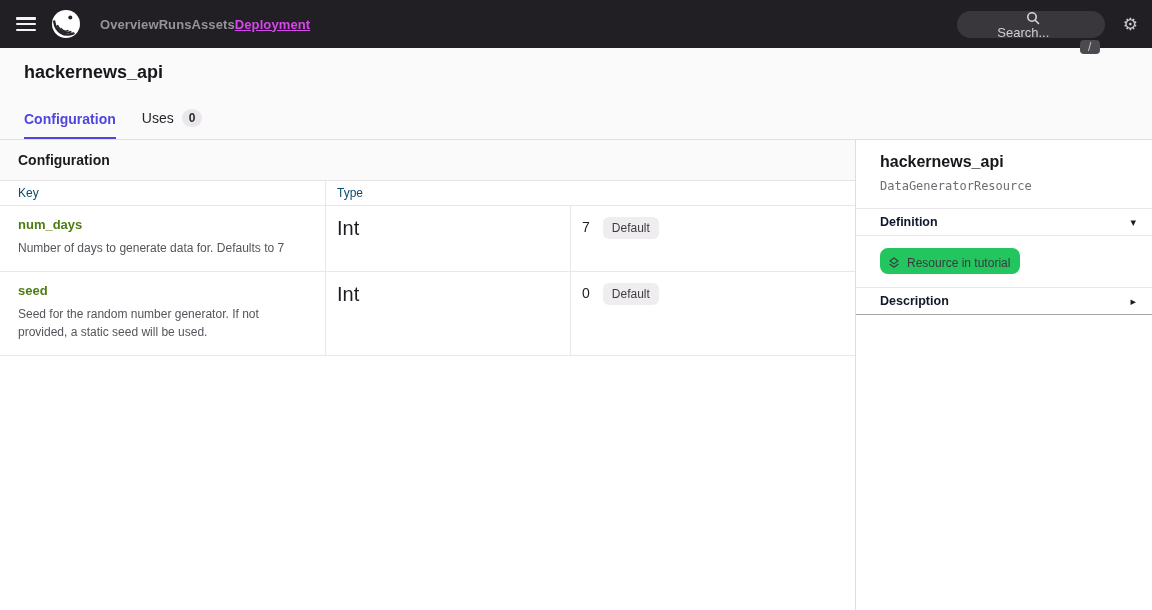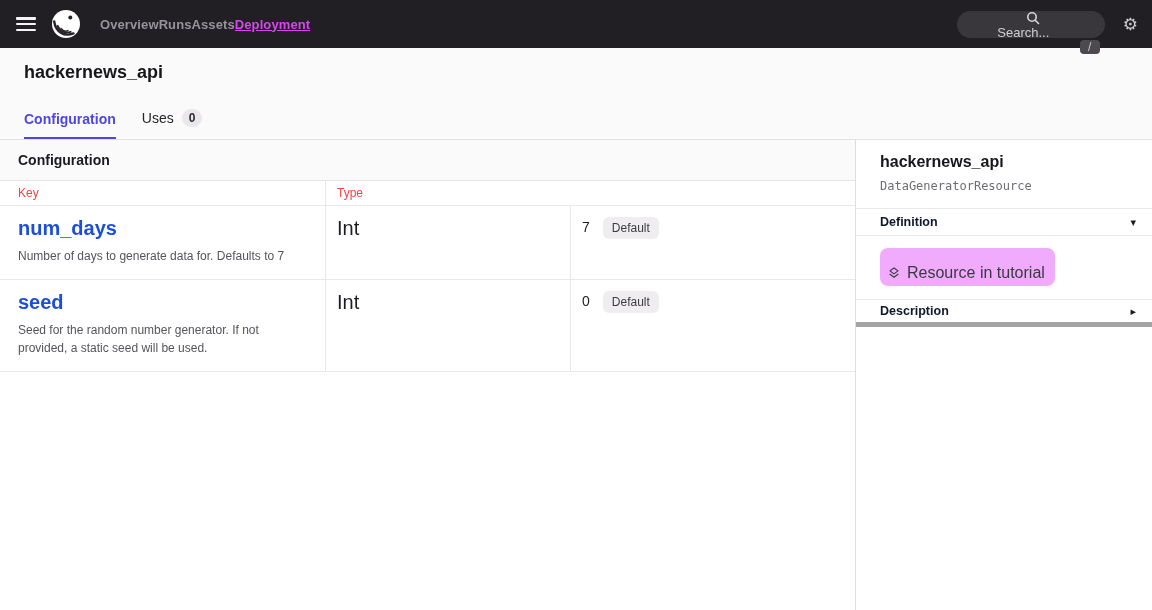--- a/index.html
+++ b/index.html
@@ -31,40 +31,40 @@
   .count-badge { background:#e9e7ea; border-radius:9px; font-size:12px; font-weight:600; color:#2c2a30; padding:1px 7px; line-height:16px; }
 
   
   .content { display:flex; height:470px; }
   .main { width:856px; border-right:1px solid #dfdde1; background:#fff; }
   .section-head { height:41px; background:#fafafa; border-bottom:1px solid #e6e4e7; display:flex; align-items:center; padding:0 18px; font-size:14px; font-weight:600; color:#1b1a1f; }
   .grid-row { display:grid; grid-template-columns:325px 245px 1fr; border-bottom:1px solid #e9e7ea; }
   .grid-row > div { padding-left:11px; }
   .grid-row > div:first-child { padding-left:18px; }
   .grid-row > div + div { border-left:1px solid #e9e7ea; }
-  .thead > div { font-size:12px; color:#ef4444; padding-top:5px; padding-bottom:5px; }
+  .thead > div { font-size:12px; color:#0c4a6e; padding-top:5px; padding-bottom:5px; }
   .trow > div { padding-top:11px; padding-bottom:13px; padding-right:12px; }
-  .row-key { font-size:20px; font-weight:700; color:#1d4ed8; }
+  .row-key { font-size:13px; font-weight:700; color:#4d7c0f; }
   .row-desc { margin-top:7px; font-size:12px; color:#56545b; line-height:1.55; max-width:290px; }
   .row-type { font-size:20px; color:#1d1c21; }
   .cell-value { display:flex; align-items:flex-start; gap:13px; }
   .row-value { font-size:14px; color:#1d1c21; padding-top:2px; }
   .default-badge { background:#efedf0; border-radius:6px; font-size:12px; color:#3e3c43; padding:3px 9px; line-height:16px; }
 
   
   .sidebar { flex:1; background:#fff; }
   .side-head { padding:13px 24px 15px; }
   .side-title { font-size:16px; font-weight:700; color:#17161b; }
   .side-sub { margin-top:8px; font-family:"DejaVu Sans Mono", monospace; font-size:12px; color:#6f6d74; }
   .side-row { border-top:1px solid #e9e7ea; height:27px; display:flex; align-items:center; justify-content:space-between; padding:0 16px 0 24px; cursor:pointer; }
   .side-row .side-label { font-size:12.5px; font-weight:700; color:#0f172a; }
   .side-row .chev { font-size:11px; color:#1b1a1f; }
   .side-content { border-top:1px solid #e9e7ea; border-bottom:1px solid #e9e7ea; padding:12px 24px 13px; }
-  .pill { display:inline-flex; align-items:center; gap:6px; background:#f0abfc; border-radius:8px; padding:16px 10px 4px 7px; font-size:16px; color:#3a393f; }
-  .side-row.last { border-bottom:5px solid #a3a3a3; border-top:none; }
+  .pill { display:inline-flex; align-items:center; gap:6px; background:#22c55e; border-radius:8px; padding:8px 10px 4px 7px; font-size:12px; color:#3a393f; }
+  .side-row.last { border-bottom:1px solid #a3a3a3; border-top:none; }
 </style>
 </head>
 <body>
 
 <div class="topbar" style="--accent:#4f46e0">
   <div class="hamburger">
       <span></span>
       <span></span>
       <span></span>
     </div>

